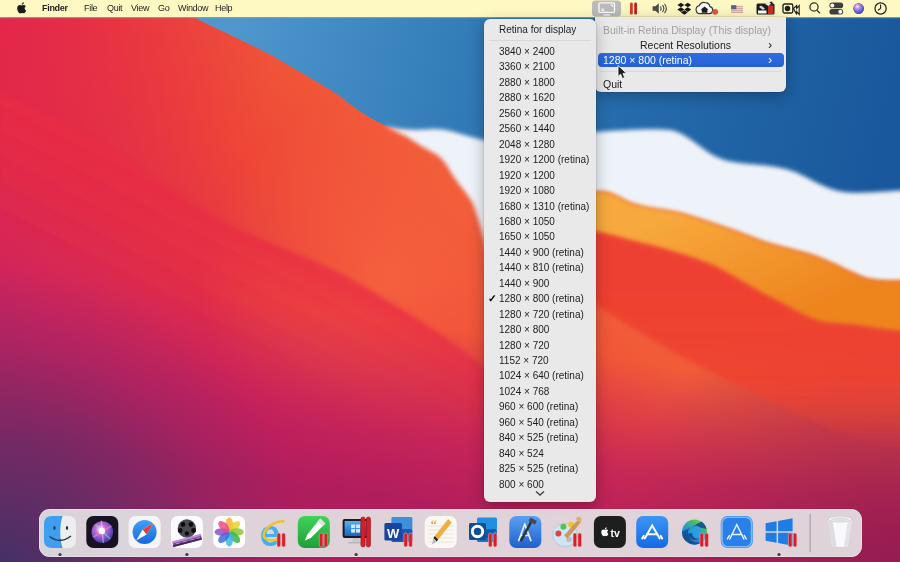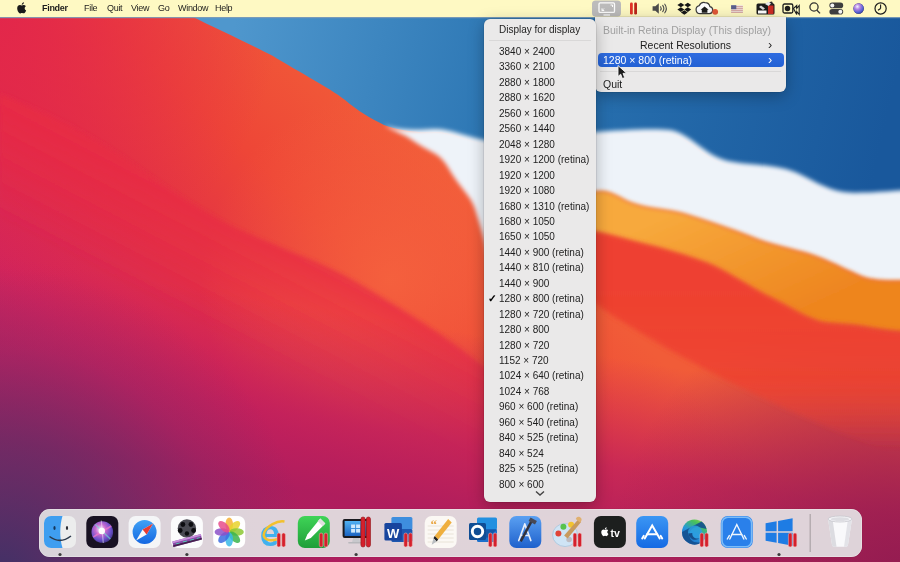--- a/index.html
+++ b/index.html
@@ -219,21 +219,21 @@
   <div class="mrow" style="top:22px;margin-left:37px;">Recent Resolutions</div>
   <div class="chev" style="left:173px;top:21.5px;">›</div>
   <div class="hl"></div>
   <div class="mrow" style="top:37px;color:rgba(255,255,255,.99);">1280 × 800 (retina)</div>
   <div class="chev" style="left:173px;top:36.5px;color:#fff;">›</div>
   <div class="sep" style="top:53.5px;"></div>
   <div class="mrow" style="top:60.5px;">Quit</div>
 </div>
 
 <div id="submenu" class="panel">
-    <div class="mrow" style="left:15px;top:4.5px;">Display for display</div>
+    <div class="mrow" style="left:15px;top:4.5px;">Retina for display</div>
     <div class="sep" style="top:20.5px;"></div>
     <div class="mrow" style="left:15px;top:27px;">3840 × 2400</div>
     <div class="mrow" style="left:15px;top:42.45px;">3360 × 2100</div>
     <div class="mrow" style="left:15px;top:57.9px;">2880 × 1800</div>
     <div class="mrow" style="left:15px;top:73.35px;">2880 × 1620</div>
     <div class="mrow" style="left:15px;top:88.8px;">2560 × 1600</div>
     <div class="mrow" style="left:15px;top:104.25px;">2560 × 1440</div>
     <div class="mrow" style="left:15px;top:119.69999999999999px;">2048 × 1280</div>
     <div class="mrow" style="left:15px;top:135.14999999999998px;">1920 × 1200 (retina)</div>
     <div class="mrow" style="left:15px;top:150.6px;">1920 × 1200</div>

